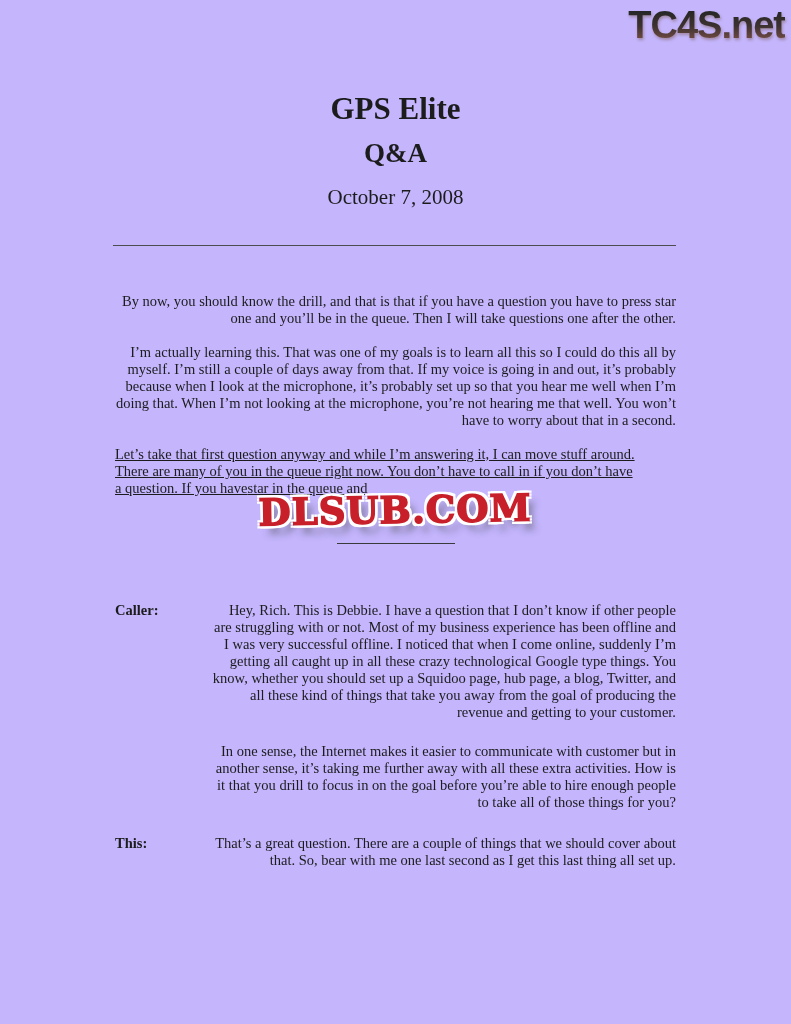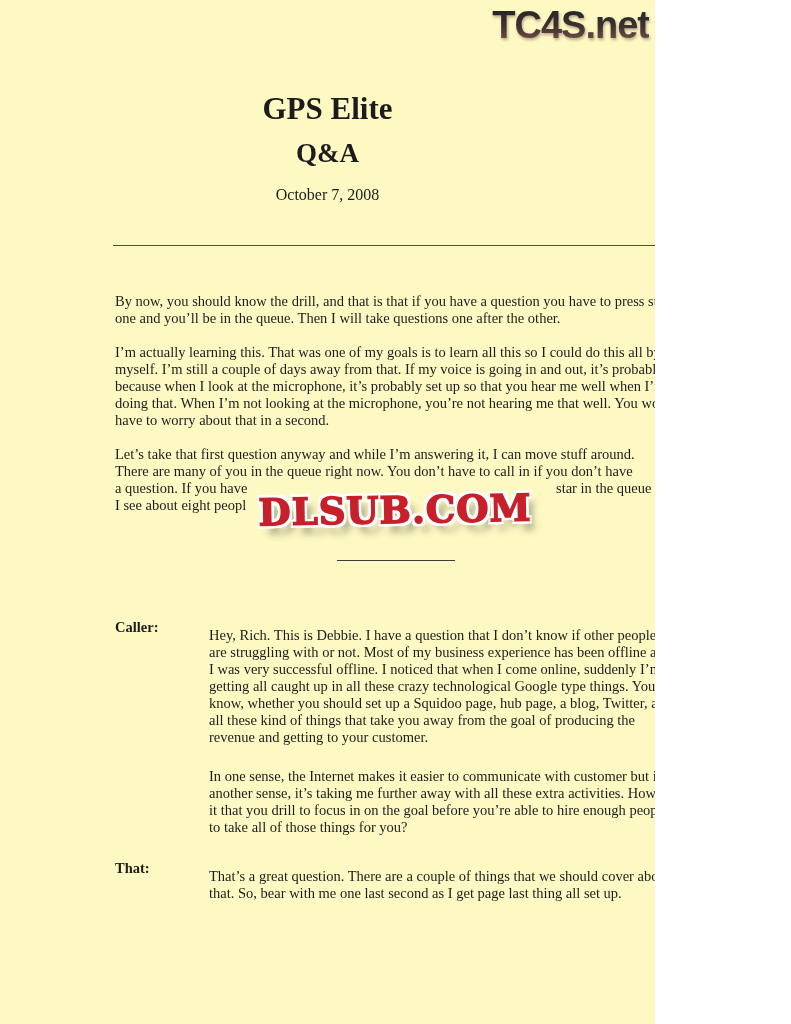--- a/index.html
+++ b/index.html
@@ -1,19 +1,19 @@
 <!DOCTYPE html>
 <html><head>
 <meta charset="utf-8">
 <style>
   html,body{margin:0;padding:0;background:#ffffff;}
   .page{
     position:relative;
-    width:655px;height:1024px;
-    background:#fef9c3;
+    width:791px;height:1024px;
+    background:#c4b5fd;
     font-family:"Liberation Serif",serif;
     color:#1c1c1c;
     overflow:hidden;
   }
 
   
   .tc4s-logo{
     position:absolute;top:4px;right:6px;
     font-family:"Liberation Sans",sans-serif;
     font-weight:bold;font-size:38px;line-height:1.15;
@@ -21,38 +21,38 @@
     background:linear-gradient(180deg,#262626 15%,#3c3230 50%,#7d4f47 88%);
     -webkit-background-clip:text;background-clip:text;
     color:transparent;
     filter:drop-shadow(1px 2px 1.5px rgba(130,100,95,0.55));
   }
 
   
   .title-block{position:absolute;top:93px;left:0;right:0;text-align:center;}
   .doc-title{font-size:31px;font-weight:bold;line-height:1;}
   .doc-subtitle{font-size:27px;font-weight:bold;margin-top:16px;line-height:1;}
-  .doc-date{font-size:16px;margin-top:20px;line-height:1;}
+  .doc-date{font-size:21px;margin-top:20px;line-height:1;}
 
   .full-rule{position:absolute;top:245px;left:113px;width:563px;border-top:1px solid #4d4d4d;height:0;}
 
   .content{
     position:absolute;top:293px;left:115px;width:561px;
     font-size:14.5px;line-height:17px;
   }
-  .content p{margin:0 0 17px 0;}
-  .para{margin:0 0 22px 0;}
+  .content p{margin:0 0 17px 0;text-align:right;}
+  .para{margin:0 0 22px 0;text-decoration:underline;}
   .pline{white-space:nowrap;}
-  .pline.split{display:flex;justify-content:space-between;white-space:nowrap;}
+  .pline.split{display:flex;white-space:nowrap;}
 
   .divider{width:118px;height:0;border-top:1px solid #3a3a3a;margin:46px auto 58px auto;}
 
   .d-row{display:flex;margin-bottom:24px;}
   .speaker{flex:0 0 94px;font-weight:bold;}
-  .speech{flex:1;margin-top:8px;}
+  .speech{flex:1;}
   .speech p{margin:0 0 22px 0;}
   .speech p:last-child{margin-bottom:0;}
 
   
   .watermark{
     position:absolute;left:250px;top:486px;width:290px;height:48px;
     display:flex;align-items:center;justify-content:center;
     font-family:"DejaVu Serif",serif;font-weight:bold;
     font-size:37px;letter-spacing:1px;
     color:#c8202a;
@@ -100,39 +100,38 @@
 
     <p>I’m actually learning this. That was one of my goals is to learn all this so I could do this all by myself. I’m still a couple of days away from that. If my voice is going in and out, it’s probably because when I look at the microphone, it’s probably set up so that you hear me well when I’m doing that. When I’m not looking at the microphone, you’re not hearing me that well. You won’t have to worry about that in a second.</p>
 
     <div class="para">
       <div class="pline">Let’s take that first question anyway and while I’m answering it, I can move stuff around.</div>
       <div class="pline">There are many of you in the queue right now. You don’t have to call in if you don’t have</div>
       <div class="pline split">
         <span>a question. If you have</span>
         <span>star in the queue and</span>
       </div>
-      <div class="pline">I see about eight peopl</div>
     </div>
 
     <div class="divider"></div>
 
     <div class="dialogue">
 
       <div class="d-row">
         <div class="speaker">Caller:</div>
         <div class="speech">
           <p>Hey, Rich. This is Debbie. I have a question that I don’t know if other people are struggling with or not. Most of my business experience has been offline and I was very successful offline. I noticed that when I come online, suddenly I’m getting all caught up in all these crazy technological Google type things. You know, whether you should set up a Squidoo page, hub page, a blog, Twitter, and all these kind of things that take you away from the goal of producing the revenue and getting to your customer.</p>
           <p>In one sense, the Internet makes it easier to communicate with customer but in another sense, it’s taking me further away with all these extra activities. How is it that you drill to focus in on the goal before you’re able to hire enough people to take all of those things for you?</p>
         </div>
       </div>
 
       <div class="d-row">
-        <div class="speaker">That:</div>
+        <div class="speaker">This:</div>
         <div class="speech">
-          <p>That’s a great question. There are a couple of things that we should cover about that. So, bear with me one last second as I get page last thing all set up.</p>
+          <p>That’s a great question. There are a couple of things that we should cover about that. So, bear with me one last second as I get this last thing all set up.</p>
         </div>
       </div>
 
     </div>
   </div>
 
   <div class="watermark">DLSUB.COM</div>
 
 
 </div>

